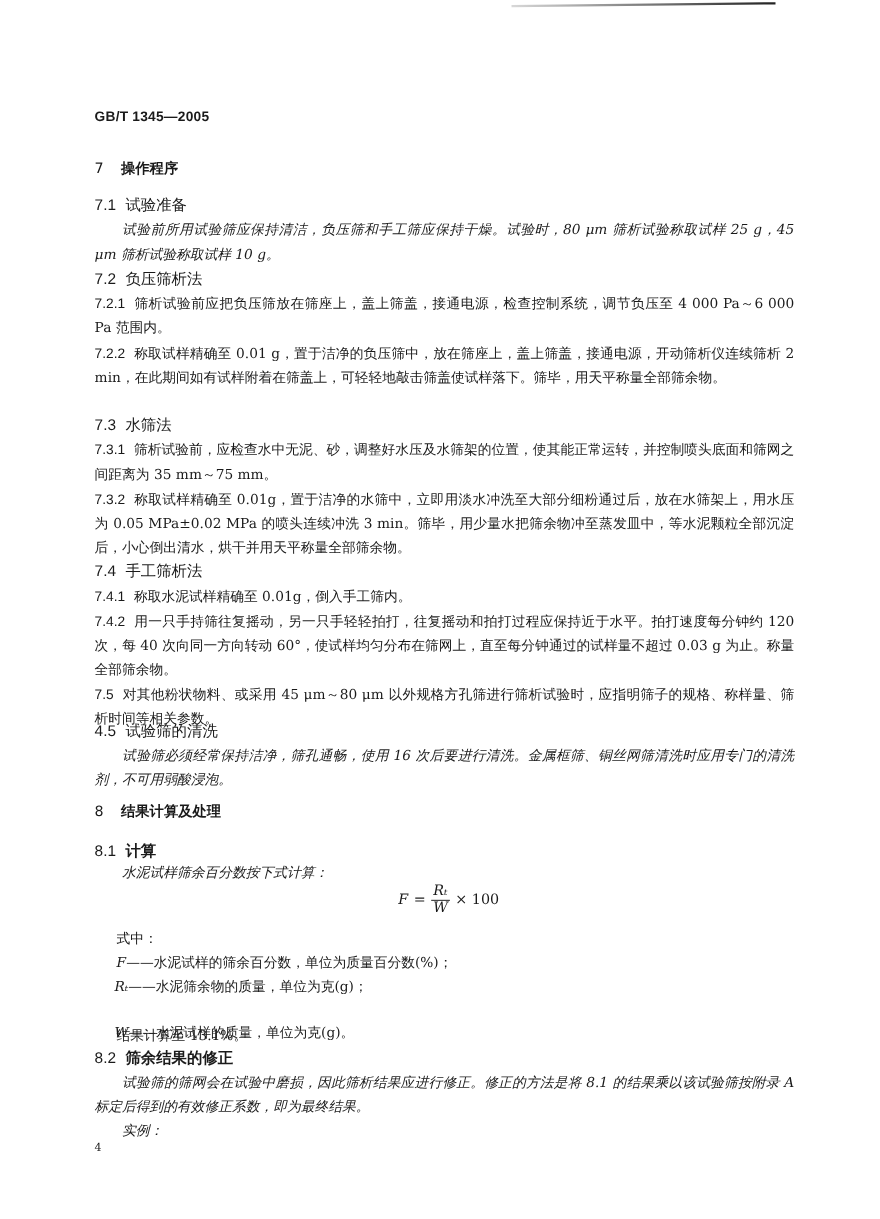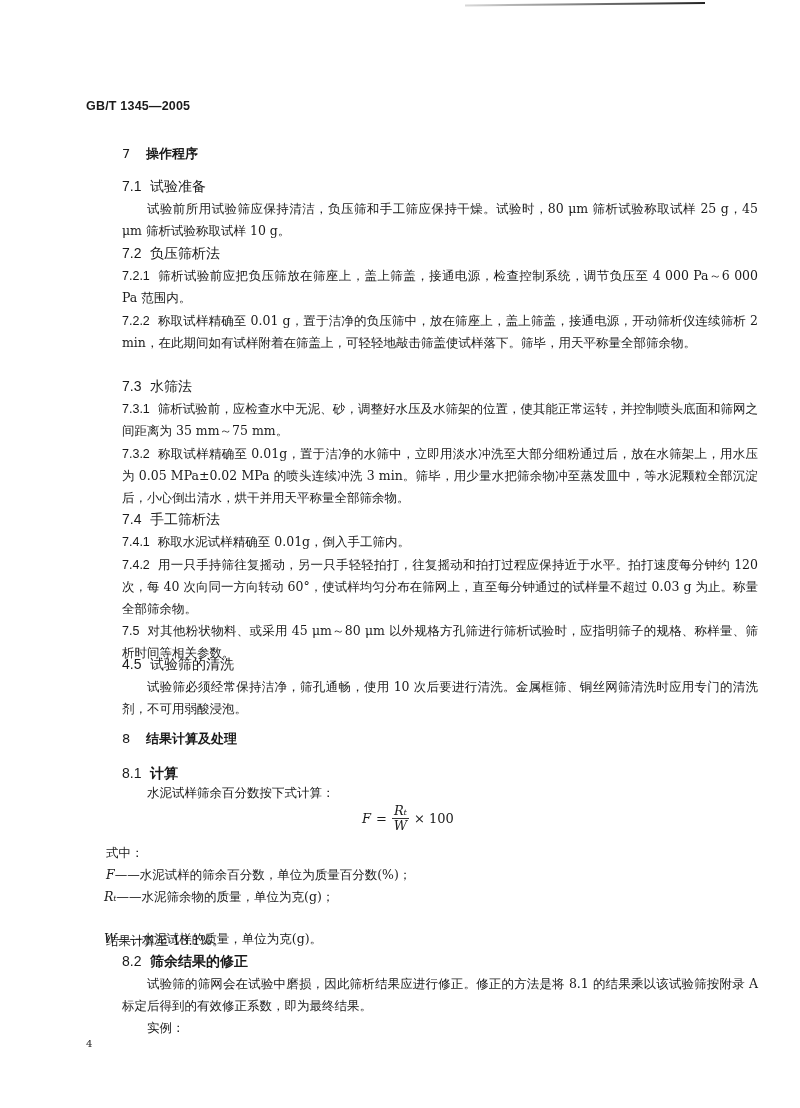--- a/index.html
+++ b/index.html
@@ -13,28 +13,28 @@
       background: linear-gradient(to right, #d8d8d8, #222);
       transform: rotate(-0.6deg); transform-origin: right center;
     }
     .page { position: absolute; left: 86px; top: 0; width: 636px; }
     .std-id {
       position: absolute; top: 99px; left: 0;
       font-family: "Liberation Sans", sans-serif; font-size: 12.5px; font-weight: bold;
       letter-spacing: 0.2px;
       text-align: right;
     }
-    .block { position: absolute; left: 0; width: 636px; font-size: 12.5px; line-height: 22px; margin-left: 36px; }
+    .block { position: absolute; left: 0; width: 636px; font-size: 12.5px; line-height: 22px; }
     .h1 { font-family: "DejaVu Sans", sans-serif; font-weight: bold; font-size: 13px; }
     .h2 { font-family: Liberation Sans, sans-serif; font-size: 14px; }
     .h2 .num, .h1 .num { display: inline-block; min-width: 22px; margin-right: 6px; font-weight: normal; }
     .h1 .num { min-width: 14px; margin-right: 10px; }
     .h2.bold .title { font-weight: bold; }
     .clause .num { font-family: Liberation Sans, sans-serif; margin-right: 8px; }
-    .indent { text-indent: 25px; }
+    .indent { text-indent: 25px; font-style: italic; }
     .p { text-align: justify; }
     .formula {
       position: absolute; left: 276px; top: 804px; font-size: 13px;
       font-style: italic; display: flex; align-items: center; gap: 5px;
     }
     .frac { display: inline-flex; flex-direction: column; align-items: center; line-height: 14px; }
     .frac .numr { border-bottom: 1px solid #333; padding: 0 2px; }
     .upright { font-style: normal; }
     .defs { position: absolute; left: 20px; font-size: 12.5px; line-height: 22px; text-align: right; }
     .sym { font-style: italic; }
@@ -88,21 +88,21 @@
     <span class="num">7.4.2</span><span>用一只手持筛往复摇动，另一只手轻轻拍打，往复摇动和拍打过程应保持近于水平。拍打速度每分钟约 120 次，每 40 次向同一方向转动 60°，使试样均匀分布在筛网上，直至每分钟通过的试样量不超过 0.03 g 为止。称量全部筛余物。</span>
   </div>
 
   <div class="block p clause" style="top:620px">
     <span class="num">7.5</span><span>对其他粉状物料、或采用 45 μm～80 μm 以外规格方孔筛进行筛析试验时，应指明筛子的规格、称样量、筛析时间等相关参数。</span>
   </div>
 
   <div class="block h2" style="top:653px">
     <span class="num">4.5</span><span>试验筛的清洗</span>
   </div>
-  <div class="block p indent" style="top:676px">试验筛必须经常保持洁净，筛孔通畅，使用 10 次后要进行清洗。金属框筛、铜丝网筛清洗时应用专门的清洗剂，不可用弱酸浸泡。</div>
+  <div class="block p indent" style="top:676px">试验筛必须经常保持洁净，筛孔通畅，使用 16 次后要进行清洗。金属框筛、铜丝网筛清洗时应用专门的清洗剂，不可用弱酸浸泡。</div>
 
   <div class="block h1" style="top:728px">
     <span class="num">8</span><span class="title">结果计算及处理</span>
   </div>
 
   <div class="block h2 bold" style="top:762px">
     <span class="num">8.1</span><span class="title">计算</span>
   </div>
   <div class="block indent" style="top:782px">水泥试样筛余百分数按下式计算：</div>
 

